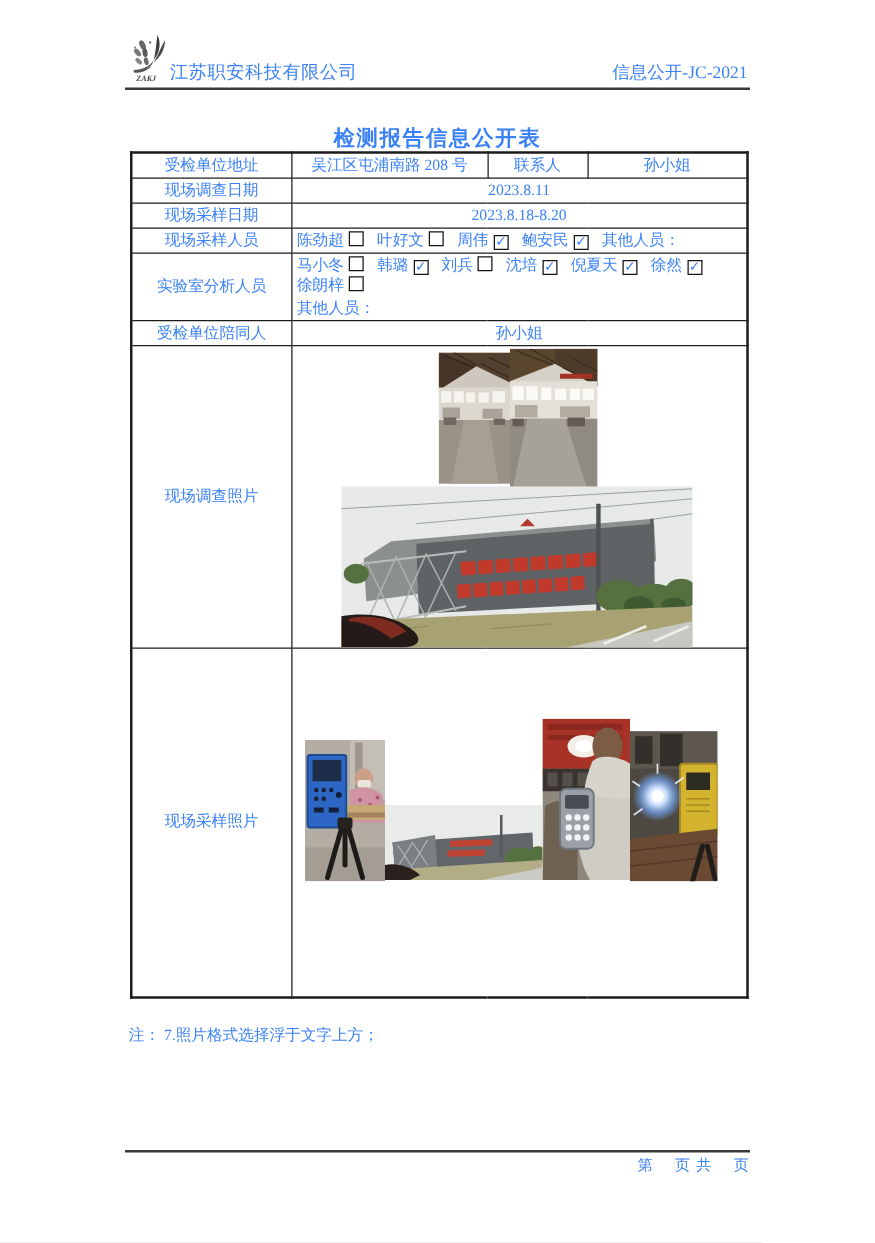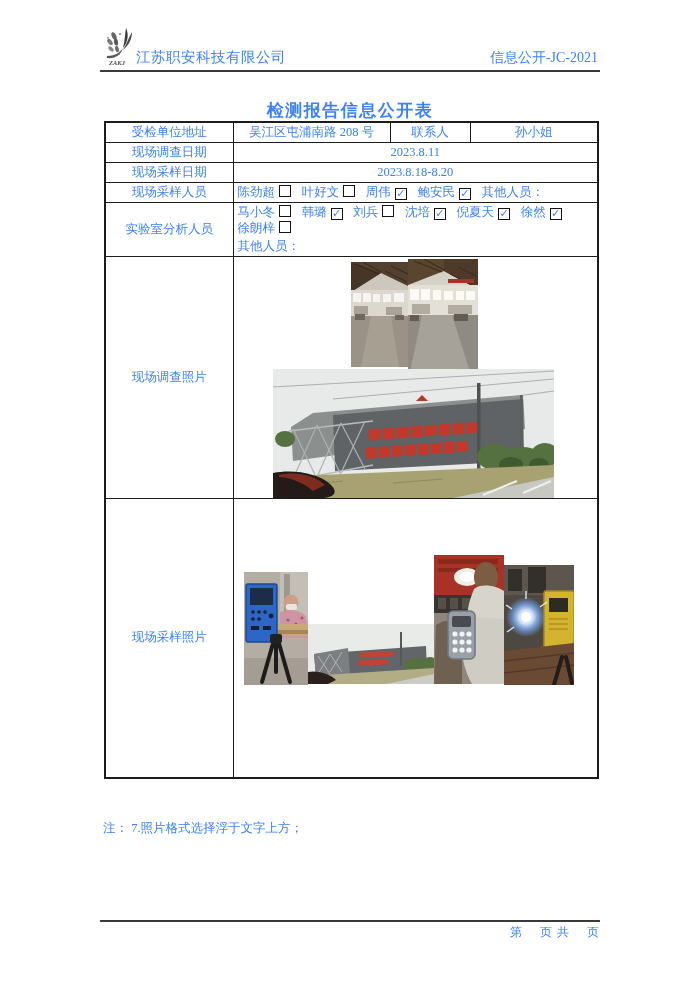--- a/index.html
+++ b/index.html
@@ -99,20 +99,24 @@
     <tr class="r-s">
       <td class="lbl">现场采样人员</td>
       <td colspan="3"><span class="member"><span>陈劲超</span><span class="cb"></span></span><span class="member"><span>叶好文</span><span class="cb"></span></span><span class="member"><span>周伟</span><span class="cb">✓</span></span><span class="member"><span>鲍安民</span><span class="cb">✓</span></span><span class="suffix">其他人员：</span></td>
     </tr>
 
     <tr class="r-m">
       <td class="lbl">实验室分析人员</td>
       <td colspan="3" class="two-line"><span class="member"><span>马小冬</span><span class="cb"></span></span><span class="member"><span>韩璐</span><span class="cb">✓</span></span><span class="member"><span>刘兵</span><span class="cb"></span></span><span class="member"><span>沈培</span><span class="cb">✓</span></span><span class="member"><span>倪夏天</span><span class="cb">✓</span></span><span class="member"><span>徐然</span><span class="cb">✓</span></span><span class="member"><span>徐朗梓</span><span class="cb"></span></span><span class="suffix">其他人员：</span></td>
     </tr>
 
+    <tr class="r-s">
+      <td class="lbl">受检单位陪同人</td>
+      <td colspan="3" class="ctr">孙小姐</td>
+    </tr>
 
     <tr class="photo1">
       <td class="lbl">现场调查照片</td>
       <td colspan="3" class="photo-cell">
 
         <svg class="ph" style="left:117px; top:5px;" width="57" height="105" viewBox="0 0 57 105">
           <rect width="57" height="105" fill="#cdc7bd"></rect>
           <polygon points="0,0 57,0 57,24 30,11 0,30" fill="#54402e"></polygon>
           <polygon points="0,0 30,11 0,30" fill="#473527"></polygon>
           <g stroke="#33271b" stroke-width="1">

